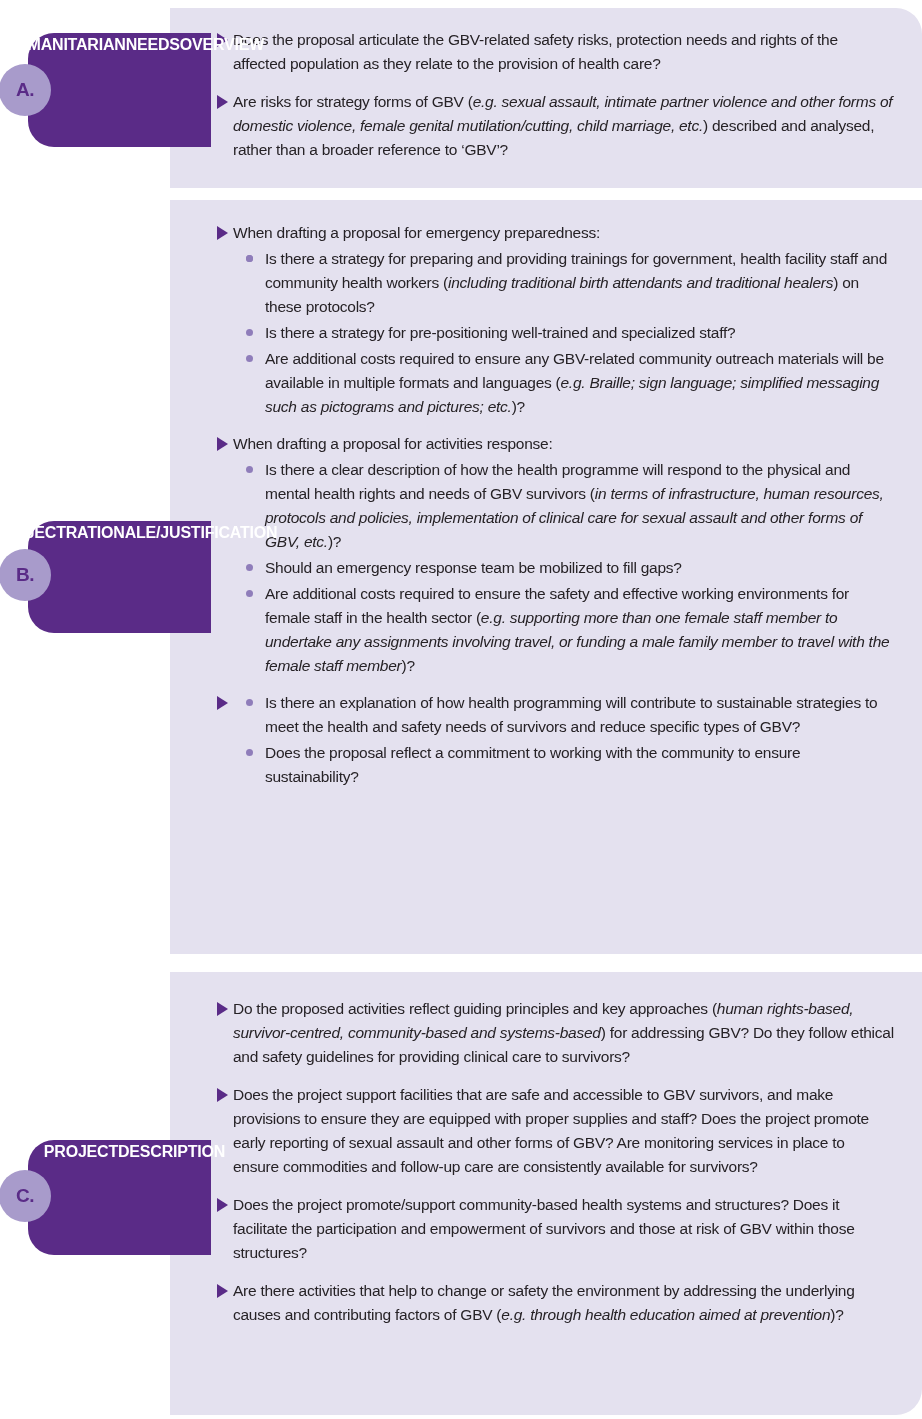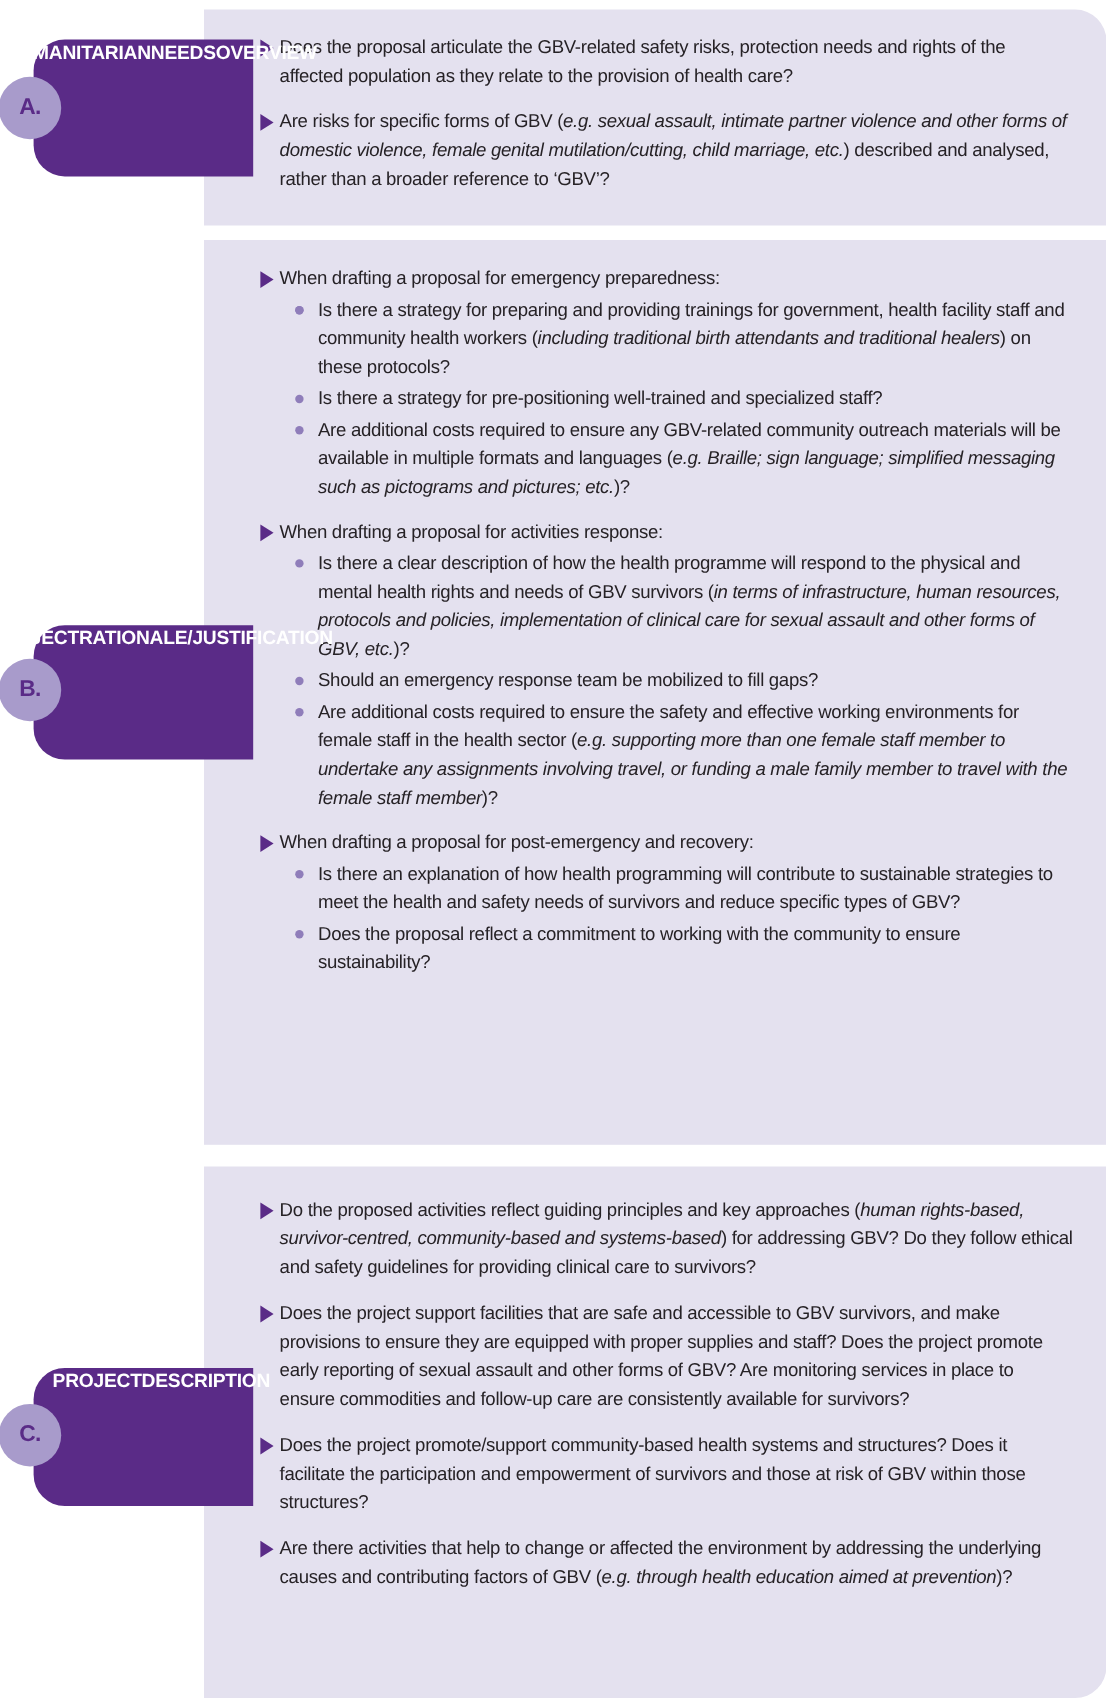--- a/index.html
+++ b/index.html
@@ -62,21 +62,21 @@
   .sec-c .badge{top:1170px;}
 </style>
 </head>
 <body>
 
 <div class="page">
   <div id="sections">
       <div class="section sec-a">
         <div class="panel">
           <div class="item"><span class="arrow"></span><span><span>Does the proposal articulate the GBV-related safety risks, protection needs and rights of the affected population as they relate to the provision of health care?</span></span></div>
-          <div class="item"><span class="arrow"></span><span><span>Are risks for specific forms of GBV (</span><span class="it">e.g. sexual assault, intimate partner violence and other forms of domestic violence, female genital mutilation/cutting, child marriage, etc.</span><span>) described and analysed, rather than a broader reference to ‘GBV’?</span></span></div>
+          <div class="item"><span class="arrow"></span><span><span>Are risks for strategy forms of GBV (</span><span class="it">e.g. sexual assault, intimate partner violence and other forms of domestic violence, female genital mutilation/cutting, child marriage, etc.</span><span>) described and analysed, rather than a broader reference to ‘GBV’?</span></span></div>
         </div>
         <div class="label-box">
           <span>HUMANITARIAN</span>
           <span>NEEDS</span>
           <span>OVERVIEW</span>
         </div>
         <div class="badge">
           <span>A.</span>
         </div>
       </div>
@@ -86,40 +86,40 @@
               <div class="sub"><span class="dot"></span></div>
               <div class="sub"><span class="dot"></span><span><span>Is there a strategy for preparing and providing trainings for government, health facility staff and community health workers (</span><span class="it">including traditional birth attendants and traditional healers</span><span>) on these protocols?</span></span></div>
               <div class="sub"><span class="dot"></span><span><span>Is there a strategy for pre-positioning well-trained and specialized staff?</span></span></div>
               <div class="sub"><span class="dot"></span><span><span>Are additional costs required to ensure any GBV-related community outreach materials will be available in multiple formats and languages (</span><span class="it">e.g. Braille; sign language; simplified messaging such as pictograms and pictures; etc.</span><span>)?</span></span></div>
             </div></div>
           <div class="item"><span class="arrow"></span><span><span>When drafting a proposal for activities response:</span></span><div class="subs">
               <div class="sub"><span class="dot"></span><span><span>Is there a clear description of how the health programme will respond to the physical and mental health rights and needs of GBV survivors (</span><span class="it">in terms of infrastructure, human resources, protocols and policies, implementation of clinical care for sexual assault and other forms of GBV, etc.</span><span>)?</span></span></div>
               <div class="sub"><span class="dot"></span><span><span>Should an emergency response team be mobilized to fill gaps?</span></span></div>
               <div class="sub"><span class="dot"></span><span><span>Are additional costs required to ensure the safety and effective working environments for female staff in the health sector (</span><span class="it">e.g. supporting more than one female staff member to undertake any assignments involving travel, or funding a male family member to travel with the female staff member</span><span>)?</span></span></div>
             </div></div>
-          <div class="item"><span class="arrow"></span><span><span>When drafting a proposal for post-emergency and recovery:</span></span><div class="subs">
+          <div class="item"><span class="arrow"></span><div class="subs">
               <div class="sub"><span class="dot"></span><span><span>Is there an explanation of how health programming will contribute to sustainable strategies to meet the health and safety needs of survivors and reduce specific types of GBV?</span></span></div>
               <div class="sub"><span class="dot"></span><span><span>Does the proposal reflect a commitment to working with the community to ensure sustainability?</span></span></div>
             </div></div>
         </div>
         <div class="label-box">
           <span>PROJECT</span>
           <span>RATIONALE/</span>
           <span>JUSTIFICATION</span>
         </div>
         <div class="badge">
           <span>B.</span>
         </div>
       </div>
       <div class="section sec-c">
         <div class="panel">
           <div class="item"><span class="arrow"></span><span><span>Do the proposed activities reflect guiding principles and key approaches (</span><span class="it">human rights-based, survivor-centred, community-based and systems-based</span><span>) for addressing GBV? Do they follow ethical and safety guidelines for providing clinical care to survivors?</span></span></div>
           <div class="item"><span class="arrow"></span><span><span>Does the project support facilities that are safe and accessible to GBV survivors, and make provisions to ensure they are equipped with proper supplies and staff? Does the project promote early reporting of sexual assault and other forms of GBV? Are monitoring services in place to ensure commodities and follow-up care are consistently available for survivors?</span></span></div>
           <div class="item"><span class="arrow"></span><span><span>Does the project promote/support community-based health systems and structures? Does it facilitate the participation and empowerment of survivors and those at risk of GBV within those structures?</span></span></div>
-          <div class="item"><span class="arrow"></span><span><span>Are there activities that help to change or affected the environment by addressing the underlying causes and contributing factors of GBV (</span><span class="it">e.g. through health education aimed at prevention</span><span>)?</span></span></div>
+          <div class="item"><span class="arrow"></span><span><span>Are there activities that help to change or safety the environment by addressing the underlying causes and contributing factors of GBV (</span><span class="it">e.g. through health education aimed at prevention</span><span>)?</span></span></div>
         </div>
         <div class="label-box">
           <span>PROJECT</span>
           <span>DESCRIPTION</span>
         </div>
         <div class="badge">
           <span>C.</span>
         </div>
       </div>
     </div>

